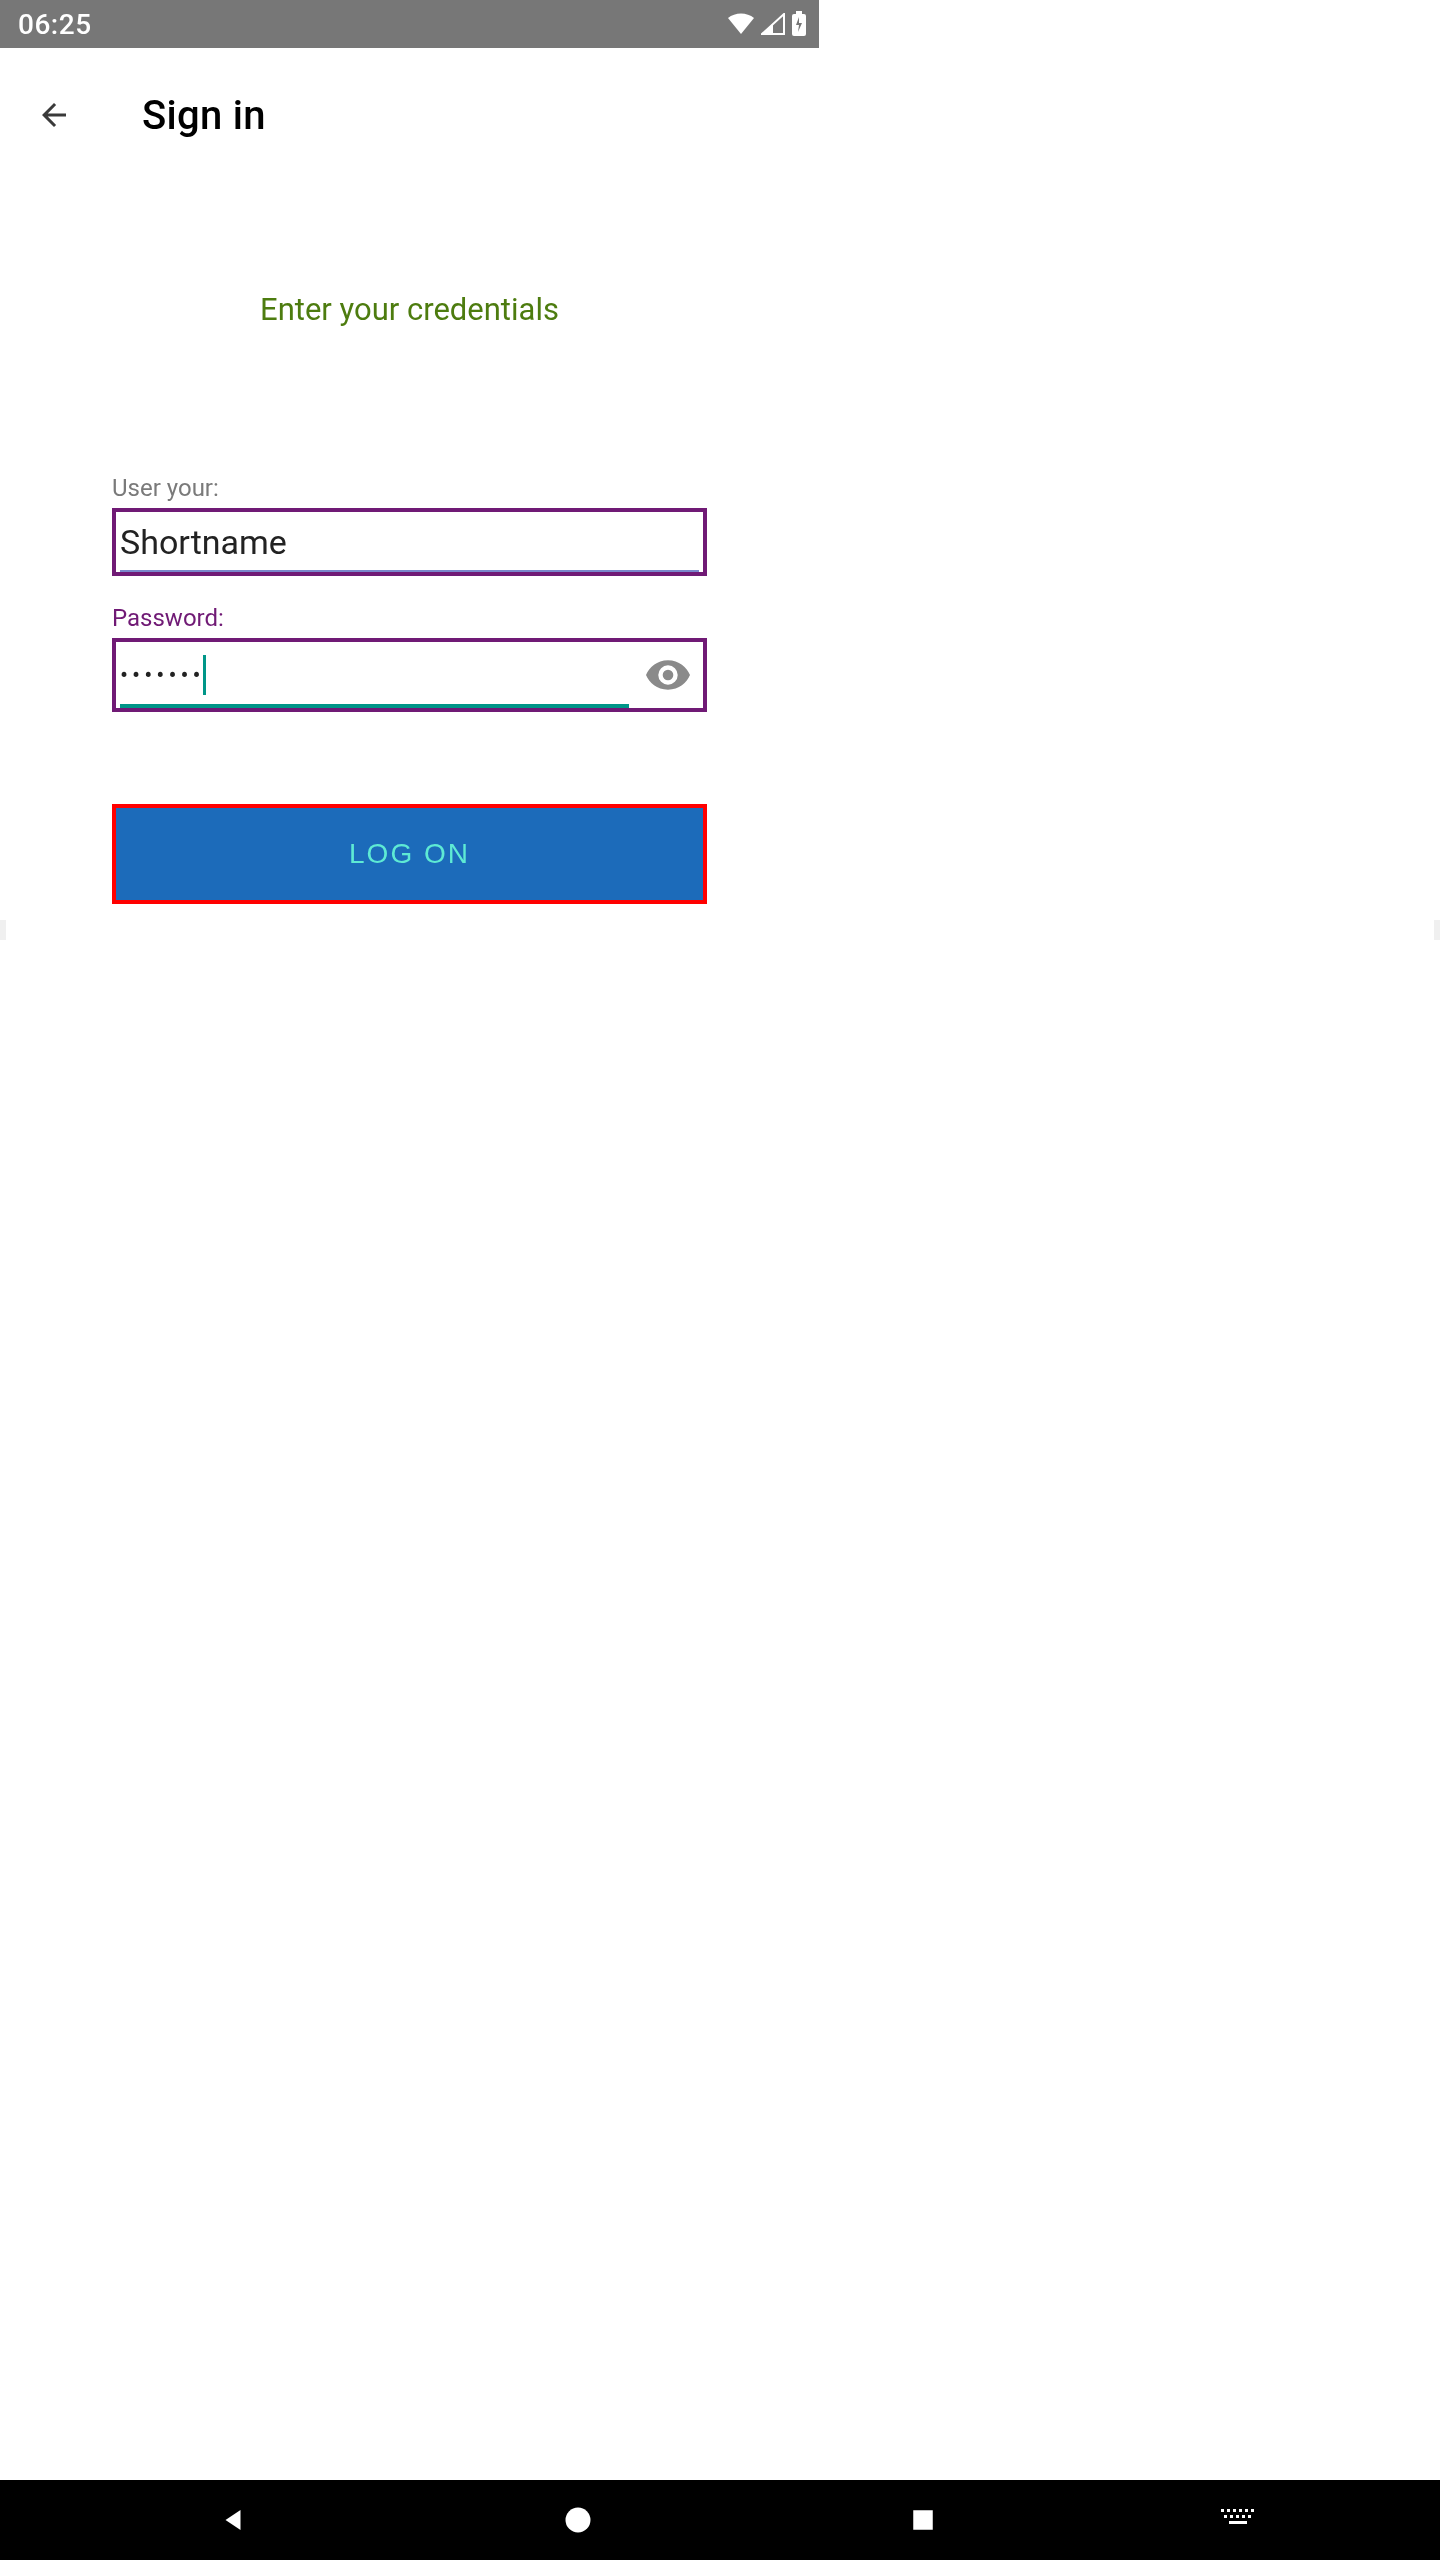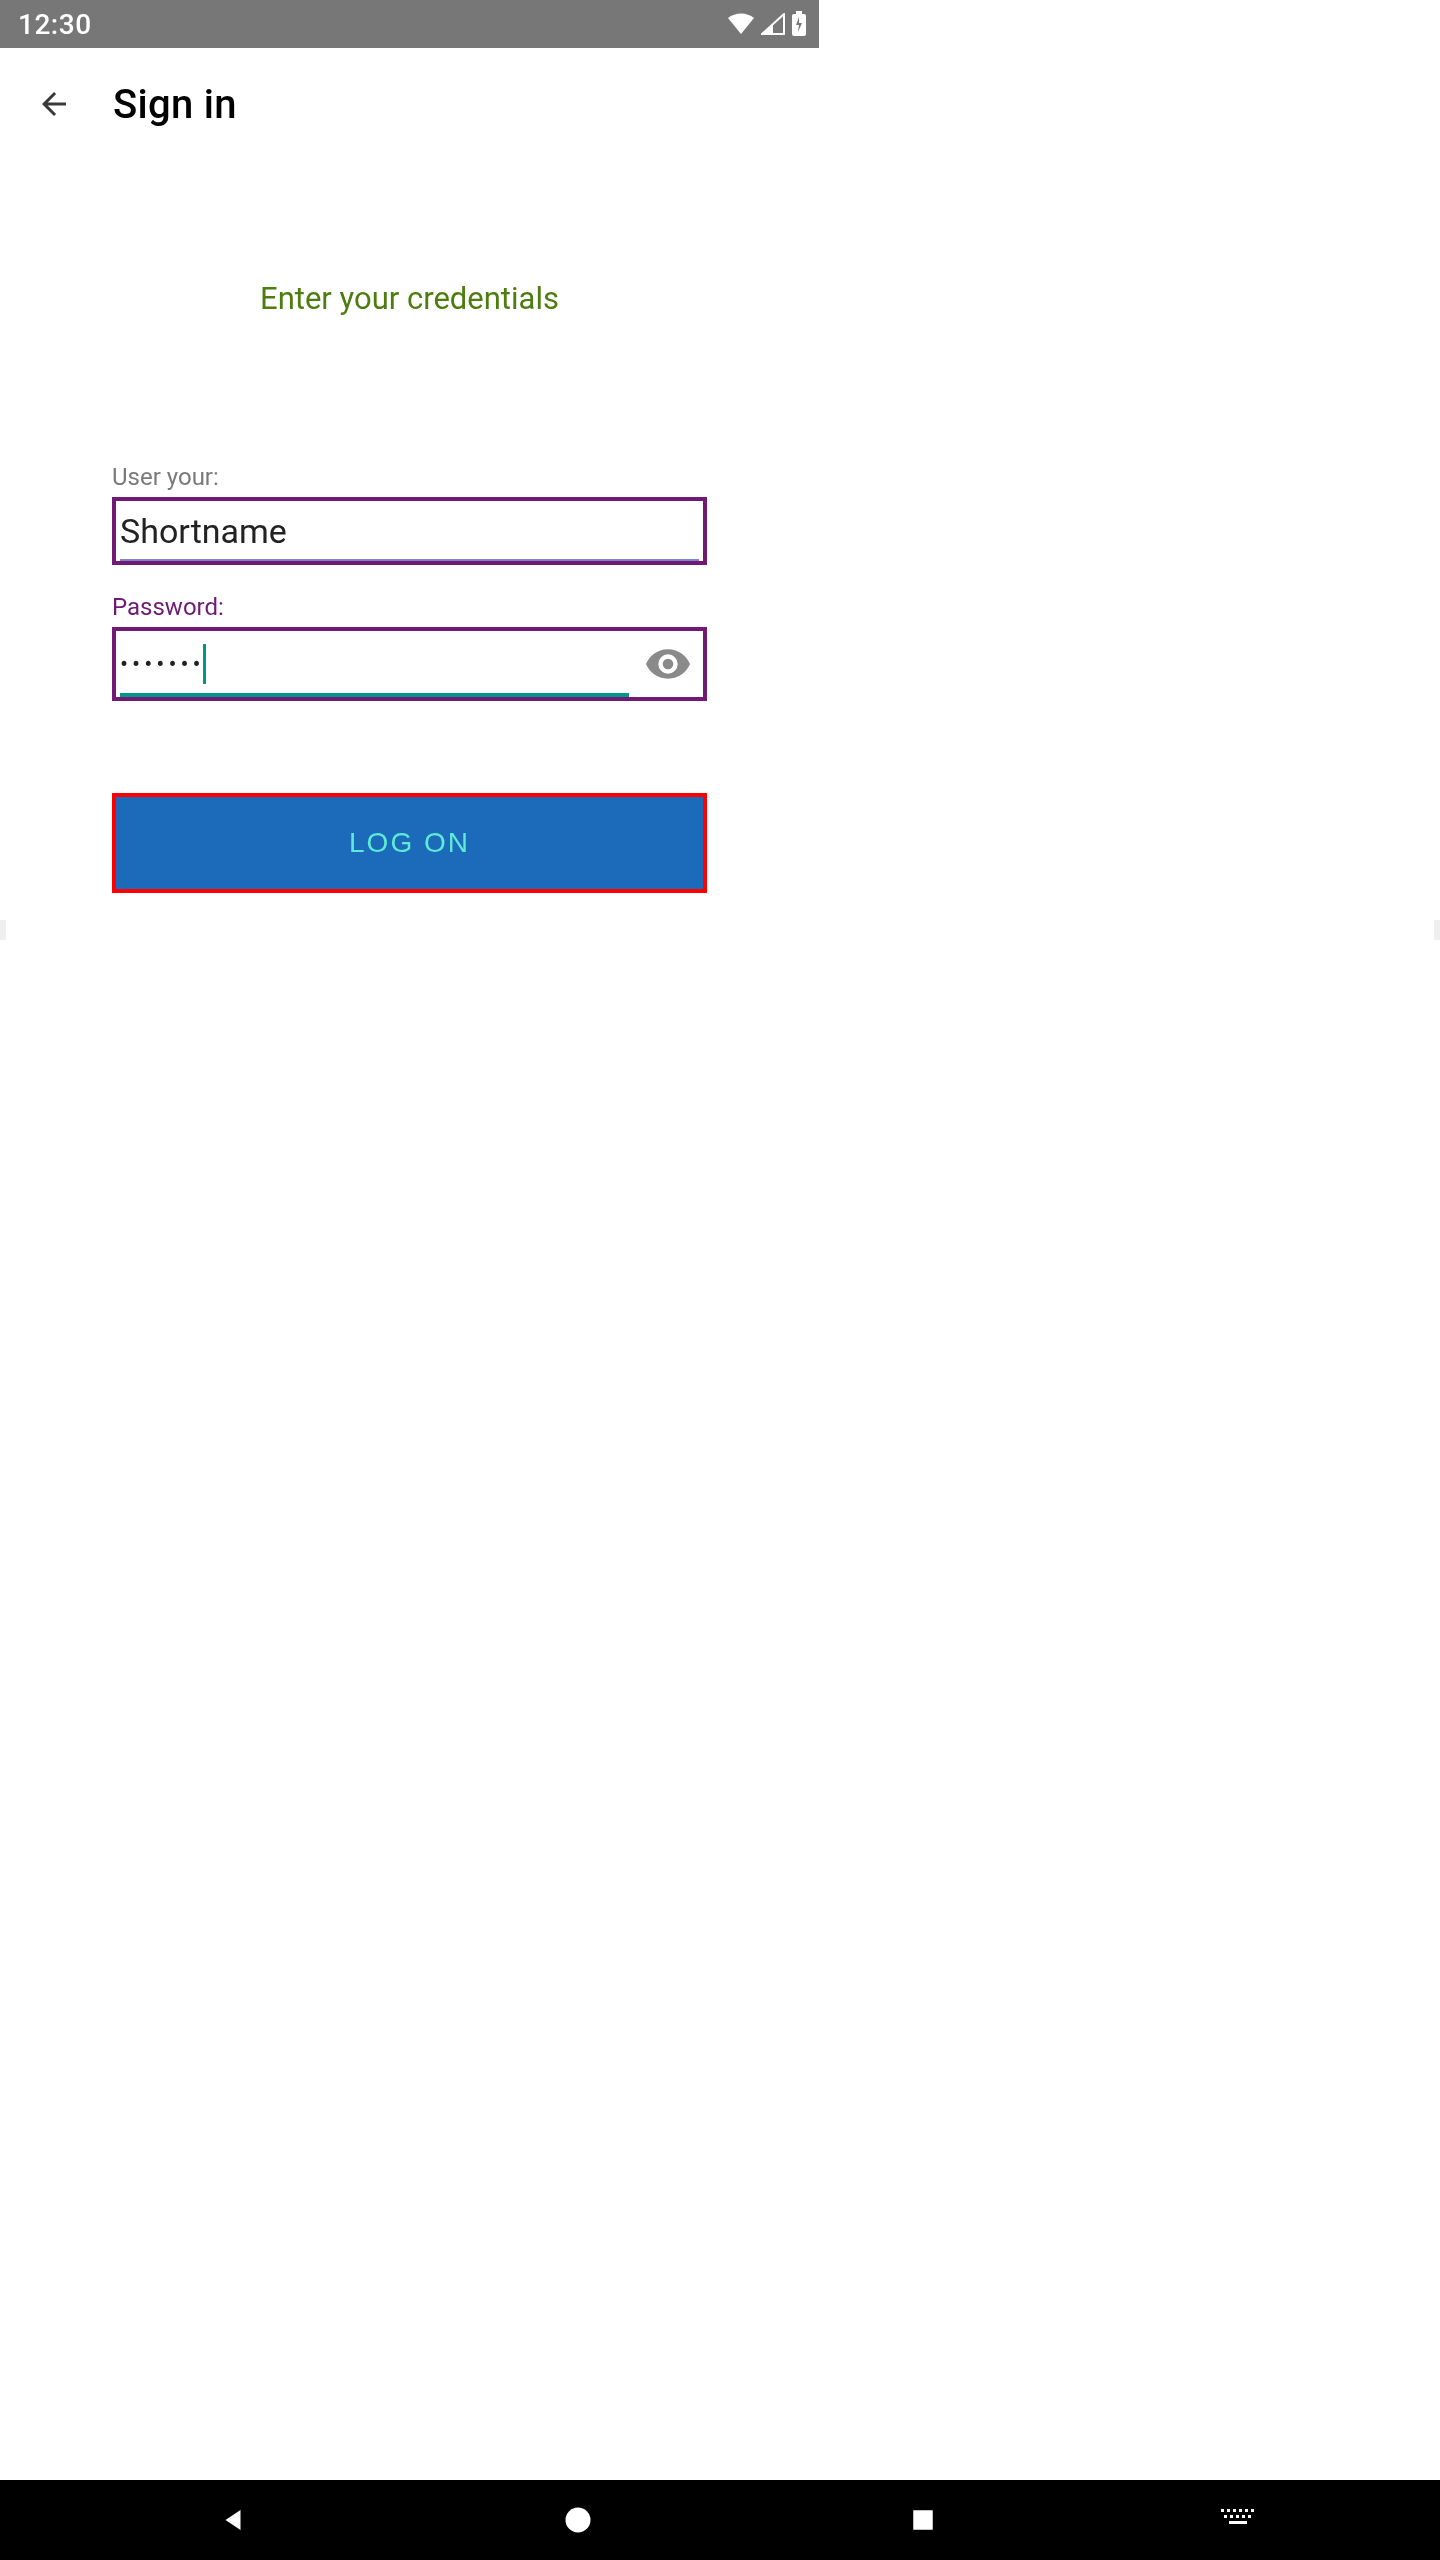--- a/index.html
+++ b/index.html
@@ -19,21 +19,22 @@
   .status-icons { display: flex; align-items: center; gap: 6px; }
   .icon-wifi, .icon-signal, .icon-batt { display: inline-flex; }
 
   
   .app-bar {
     height: 112px;
     background: #ffffff;
     display: flex;
     align-items: center;
     padding-left: 30px;
-    gap: 35px;
+    gap: 64px;
+    margin-top: 11px;
   }
   .back-btn { width: 48px; height: 48px; display: flex; align-items: center; justify-content: center; }
   .app-title { font-size: 40px; font-weight: 500; color: #000; letter-spacing: 0.3px; }
 
   
   .content { padding: 0 40px; }
 
   .subtitle {
     text-align: center;
     color: #4d7c0f;
@@ -133,21 +134,21 @@
     width: 6px; height: 20px;
     background: rgba(0,0,0,0.06);
   }
   .side-shadow-left { left: 0; }
   .side-shadow-right { right: 0; }
 </style>
 </head>
 <body>
 
 <div class="status-bar">
-  <span class="status-time">12:30</span>
+  <span class="status-time">06:25</span>
   <span class="status-icons">
     <span class="icon-wifi">
       <svg width="28" height="22" viewBox="0 0 28 22">
           <path d="M14 21 L27 5 C20 -1 8 -1 1 5 Z" fill="#fff"></path>
         </svg>
     </span>
     <span class="icon-signal">
       <svg width="24" height="22" viewBox="0 0 24 22">
           <path d="M1 21 L23 21 L23 1 Z" fill="none" stroke="#fff" stroke-width="2"></path>
           <path d="M1 21 L12 21 L12 11 Z" fill="#fff"></path>

